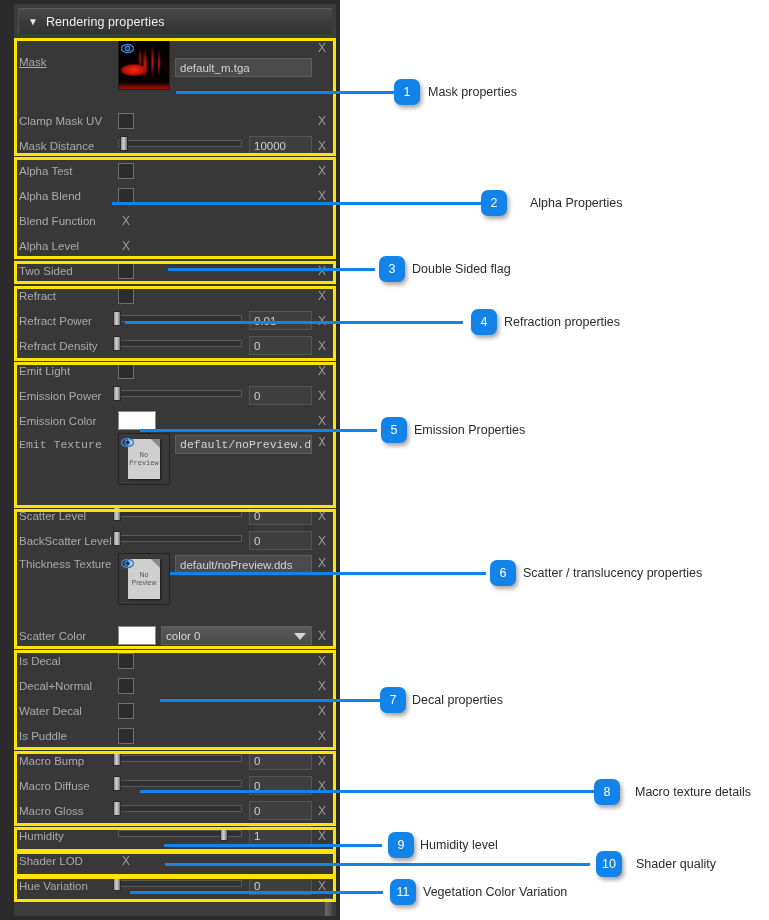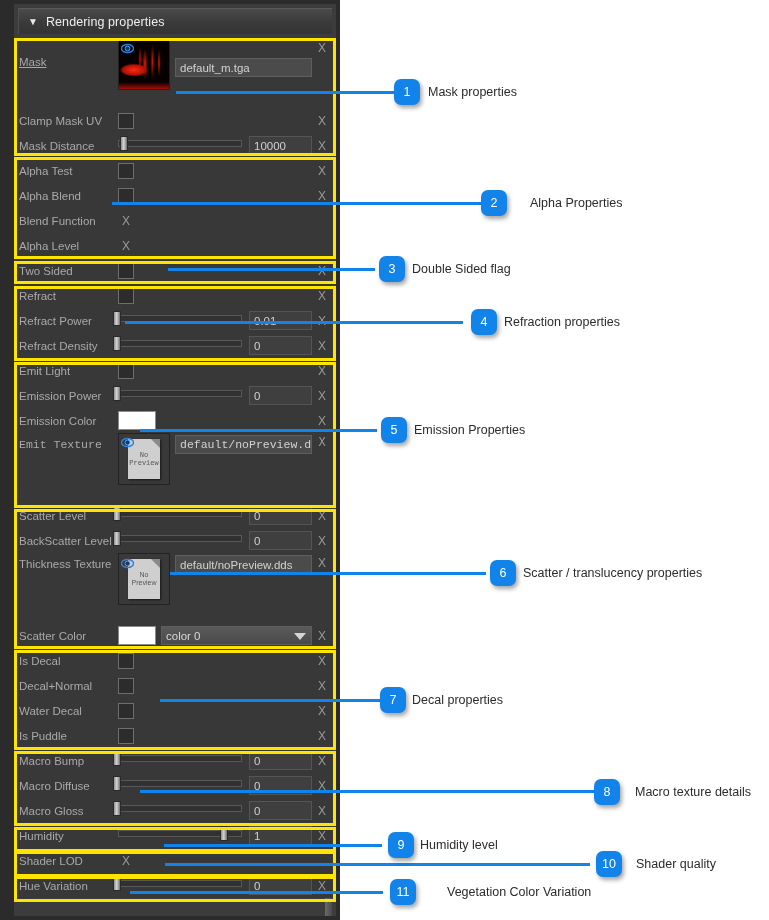--- a/index.html
+++ b/index.html
@@ -689,13 +689,13 @@
 <div class="anno-text" style="left:428px; top:85px;">Mask properties</div>
 <div class="anno-text" style="left:530px; top:196px;">Alpha Properties</div>
 <div class="anno-text" style="left:412px; top:262px;">Double Sided flag</div>
 <div class="anno-text" style="left:504px; top:315px;">Refraction properties</div>
 <div class="anno-text" style="left:414px; top:423px;">Emission Properties</div>
 <div class="anno-text" style="left:523px; top:566px;">Scatter / translucency properties</div>
 <div class="anno-text" style="left:412px; top:693px;">Decal properties</div>
 <div class="anno-text" style="left:629px; top:785px;margin-left:6px;">Macro texture details</div>
 <div class="anno-text" style="left:420px; top:838px;">Humidity level</div>
 <div class="anno-text" style="left:636px; top:857px;">Shader quality</div>
-<div class="anno-text" style="left:423px; top:885px;margin-left:24px;">Vegetation Color Variation</div>
+<div class="anno-text" style="left:423px; top:885px;">Vegetation Color Variation</div>
 
 </body></html>

